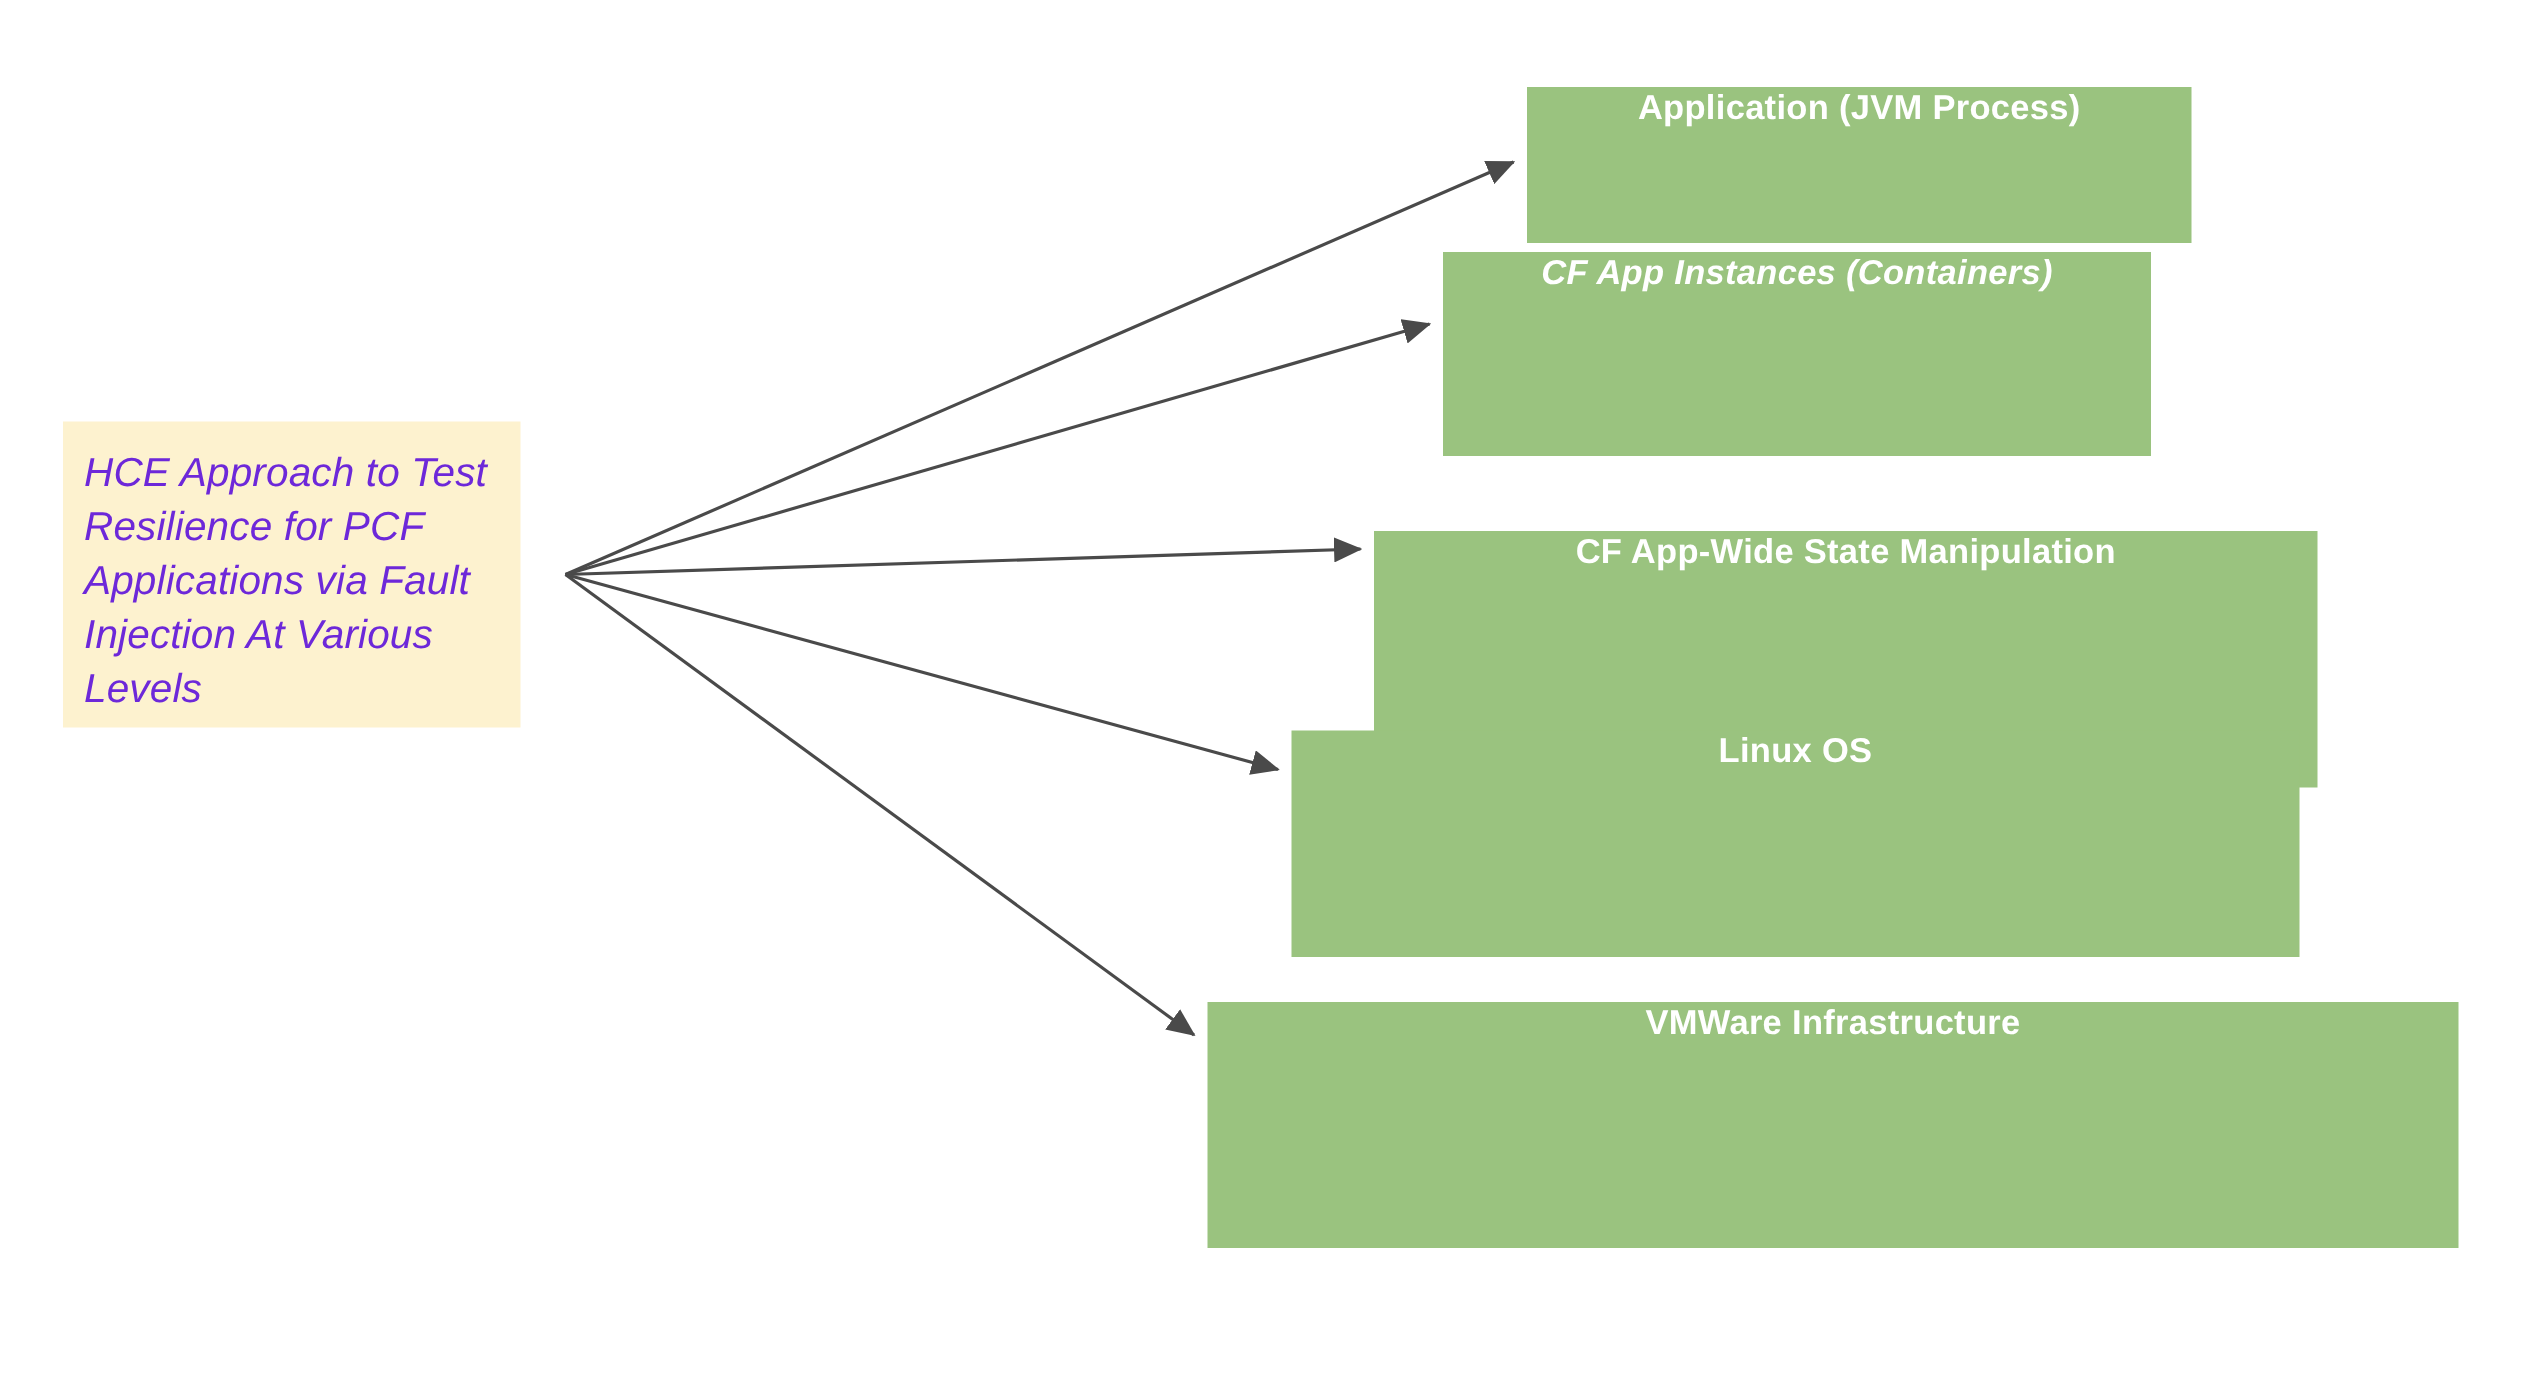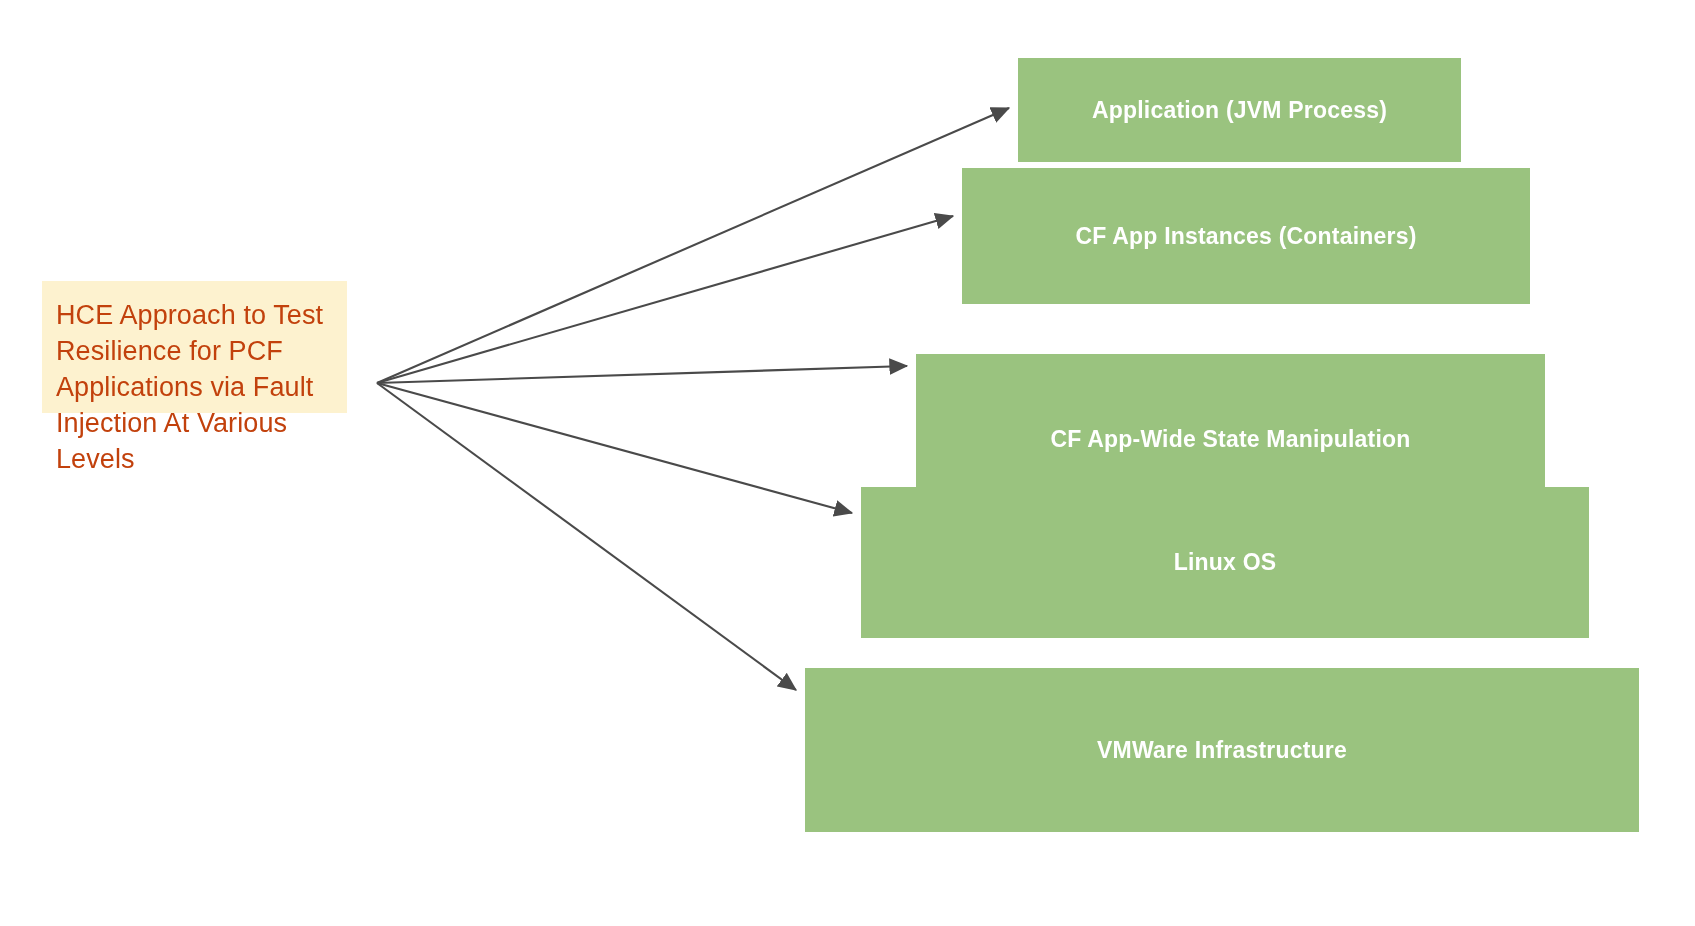--- a/index.html
+++ b/index.html
@@ -23,47 +23,47 @@
     top: 0;
     width: 1695px;
     height: 926px;
     pointer-events: none;
   }
   .source-box {
     position: absolute;
     left: 42px;
     top: 281px;
     width: 305px;
-    height: 132px;
+    height: 204px;
     background: #fdf2cf;
-    color: #c2410c;
+    color: #6d28d9;
     font-size: 27px;
     line-height: 36px;
     font-weight: 400;
     padding: 16px 14px 0 14px;
     box-sizing: border-box;
     letter-spacing: 0.1px;
+    font-style: italic;
   }
   .layer-box {
     position: absolute;
     background: #9ac37f;
     color: #ffffff;
     font-weight: bold;
     font-size: 23px;
     letter-spacing: 0.2px;
     display: flex;
-    align-items: center;
     justify-content: center;
     text-align: center;
     box-sizing: border-box;
   }
   #layer-0 { left: 1018px; top: 58px;  width: 443px; height: 104px; }
-  #layer-1 { left: 962px;  top: 168px; width: 568px; height: 136px; }
+  #layer-1 { left: 962px;  top: 168px; width: 472px; height: 136px; font-style: italic; }
   #layer-2 { left: 916px;  top: 310px; width: 629px; height: 171px; margin-top: 44px; }
-  #layer-3 { left: 861px;  top: 487px; width: 728px; height: 151px; }
+  #layer-3 { left: 861px;  top: 487px; width: 672px; height: 151px; }
   #layer-4 { left: 805px;  top: 668px; width: 834px; height: 164px; }
 </style>
 </head>
 <body>
 
 <div id="canvas">
 
   <svg id="arrow-layer" viewBox="0 0 1695 926" xmlns="http://www.w3.org/2000/svg">
     <defs>
       <marker id="arrowhead" markerWidth="9" markerHeight="8" refX="8.4" refY="4" orient="auto" markerUnits="strokeWidth">

